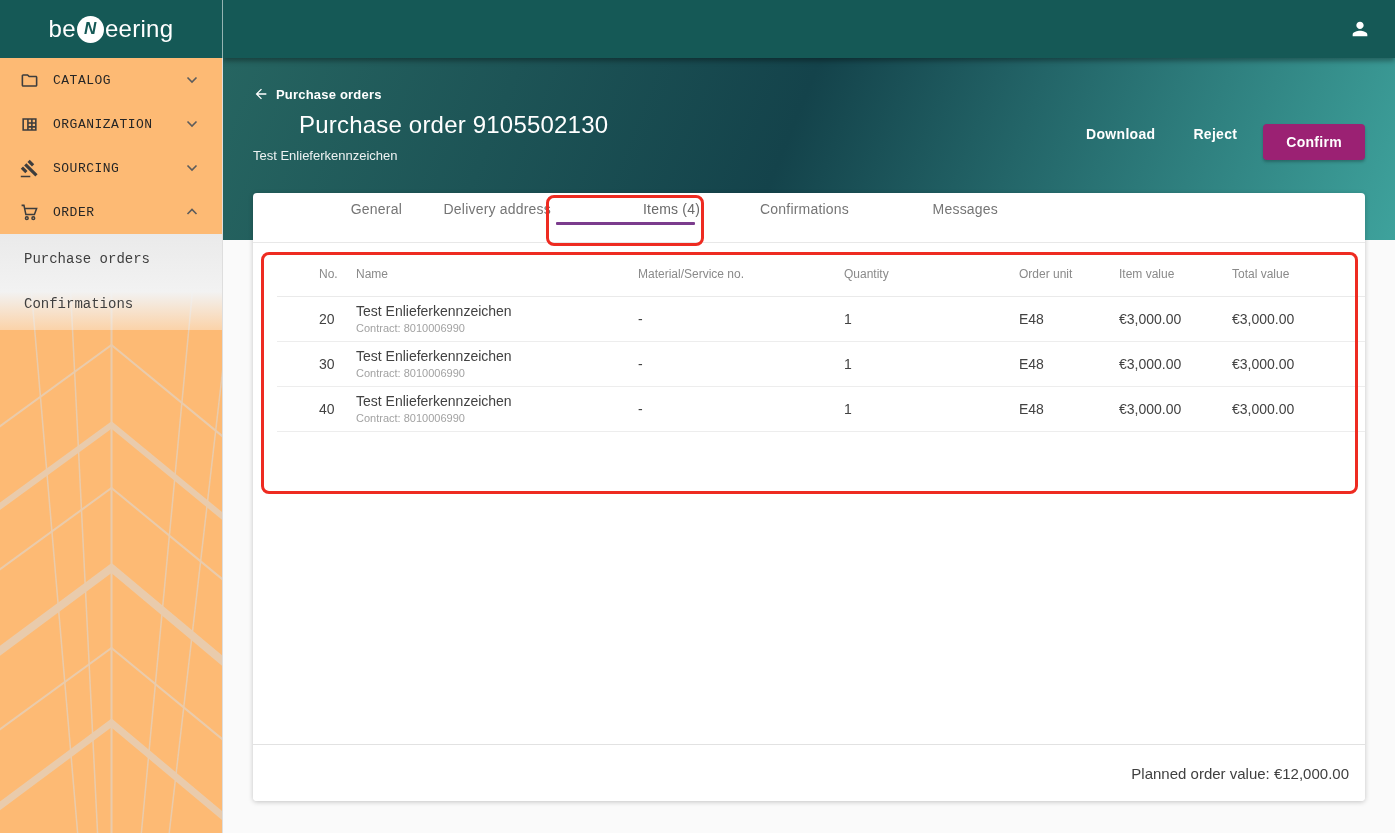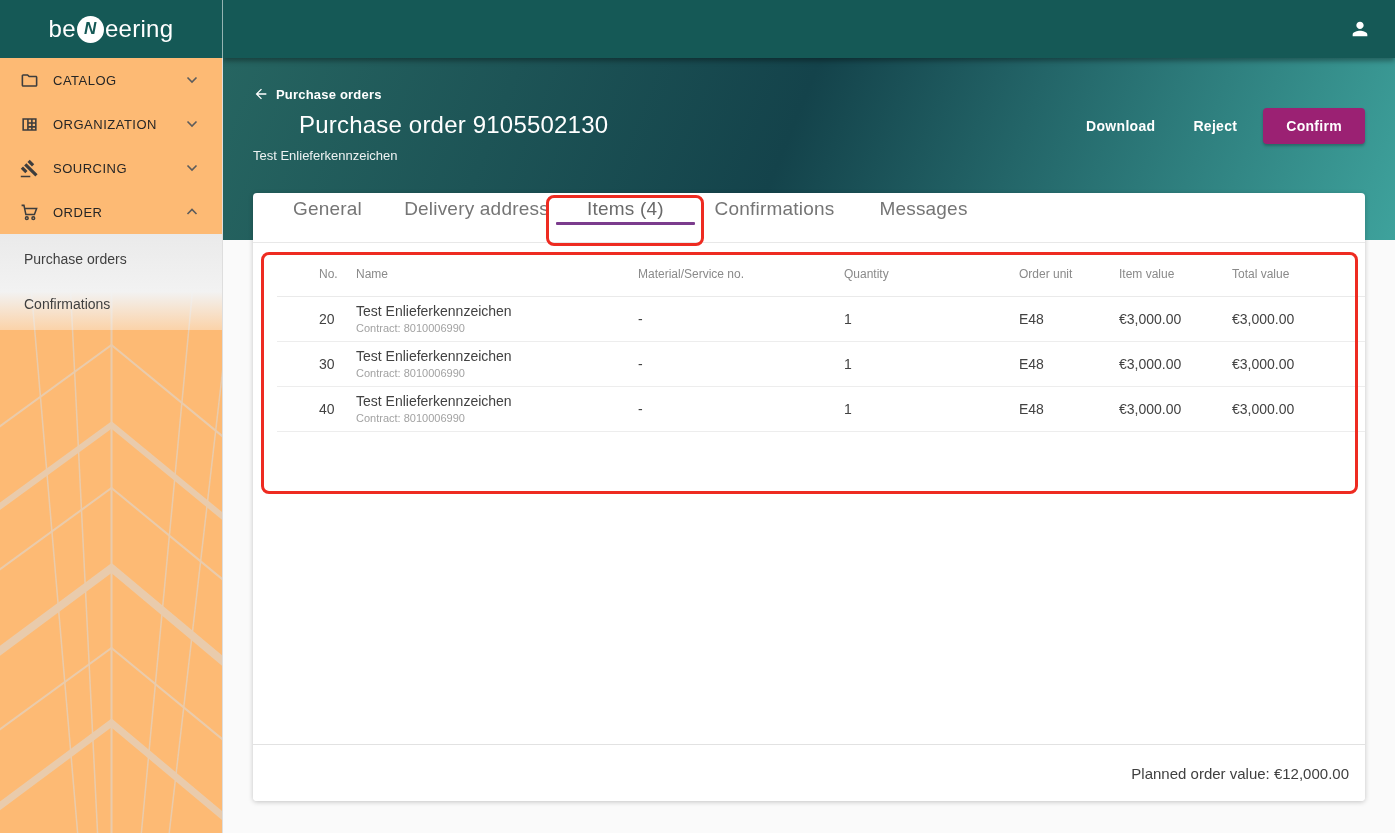--- a/index.html
+++ b/index.html
@@ -22,46 +22,46 @@
   .back-link { display:flex; align-items:center; gap:7px; cursor:pointer; }
   .back-link span { font-size:13px; font-weight:bold; letter-spacing:.2px; }
   .page-title { margin-top:9px; font-size:24px; font-weight:500; letter-spacing:.2px;margin-left:46px; }
   .page-subtitle { margin-top:9px; font-size:13px; color:rgba(255,255,255,.92); }
 
   .header-actions { position:absolute; right:30px; top:108px; z-index:4; display:flex; align-items:center; gap:14px; }
   .text-btn { background:transparent; border:none; color:#fff; font-family:inherit; font-size:14px;
               font-weight:bold; letter-spacing:.3px; padding:0 12px; height:36px; cursor:pointer; }
   .primary-btn { background:var(--accent,#9b2173); border:none; color:#fff; font-family:inherit; font-size:14px;
               font-weight:bold; letter-spacing:.3px; padding:0 23px; height:36px; border-radius:4px; cursor:pointer;
-              box-shadow:0 2px 3px rgba(0,0,0,.25); }
+              box-shadow:0 2px 3px rgba(0,0,0,.25);margin-top:16px; }
 
   
   .sidebar { position:absolute; left:0; top:0; width:223px; height:833px; background:#fdba74; z-index:5;
              border-right:1px solid #dedede; }
   .logo-bar { height:58px; background:var(--topbar,#155956); display:flex; align-items:center; justify-content:center;
               border-right:1px solid rgba(255,255,255,.55); margin-right:-1px; cursor:pointer; }
   .logo { color:#fff; font-size:24px; letter-spacing:.3px; display:flex; align-items:center; }
   .logo .n-circle { width:27px; height:27px; background:#fff; border-radius:50%; margin:0 1px;
                     display:flex; align-items:center; justify-content:center;
                     color:var(--topbar,#155956); font-size:17px; font-weight:bold; font-style:italic; }
-  .nav { position:relative; z-index:2; }
+  .nav { position:relative; z-index:2;font-family:Liberation Mono, monospace; }
   .nav-item { height:44px; display:flex; align-items:center; padding:0 24px 0 20px; cursor:pointer; background:transparent; }
   .nav-item .nav-icon { width:19px; height:19px; flex:none; }
   .nav-item .nav-label { margin-left:14px; font-size:13px; color:#262626; letter-spacing:.5px; }
   .nav-item .chev { margin-left:auto; width:12px; height:8px; }
   .submenu { background:linear-gradient(180deg,#eaeaea 0%, #f2f2f2 60%, rgba(248,248,248,.4) 100%); padding:2px 0 4px 0; }
   .submenu-item { height:45px; display:flex; align-items:center; padding-left:24px; font-size:14px; color:#3f3f3f; cursor:pointer; }
   .watermark { position:absolute; left:0; bottom:0; width:222px; height:560px; pointer-events:none; z-index:1; }
 
   
   .card { position:absolute; left:253px; top:193px; width:1112px; height:608px; background:#fff;
           border-radius:4px; box-shadow:0 1px 5px rgba(0,0,0,.22); z-index:4; overflow:hidden; }
   .tabbar { display:flex; height:50px; border-bottom:1px solid #e8e8e8; }
-  .tab { position:relative; width:149px; height:32px; display:flex; align-items:center; justify-content:center;
-         font-size:19px; color:#757575; letter-spacing:.2px; cursor:pointer; }
+  .tab { position:relative; width:149px; height:32px; display:flex; align-items:center; justify-content:flex-end;
+         font-size:14px; color:#757575; letter-spacing:.2px; cursor:pointer; }
   .tab.active { color:#6a6a6a; }
   .tab .indicator { display:none; }
   .tab.active .indicator { display:block; position:absolute; left:5px; right:5px; bottom:0; height:3px;
                            background:var(--tab-indicator,#7b3c8d); border-radius:1px; }
 
   table.items { width:100%; border-collapse:collapse; table-layout:fixed; margin-top:9px;margin-left:24px; }
   table.items th { height:44px; font-size:12px; font-weight:normal; color:#8a8a8a; text-align:left;
                    vertical-align:middle; border-bottom:1px solid #eaeaea; }
   table.items td { height:45px; vertical-align:middle; border-bottom:1px solid #ededed;
                    font-size:14px; color:#424242; }

